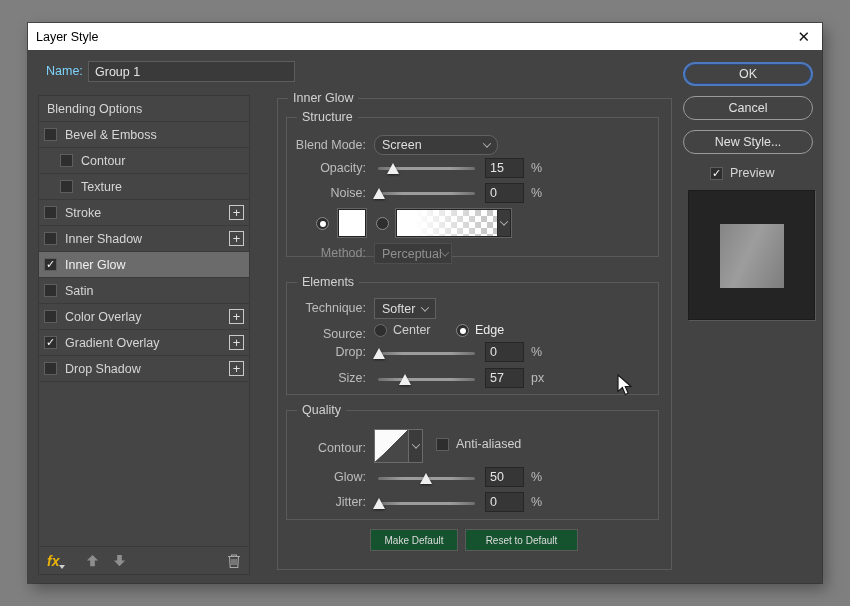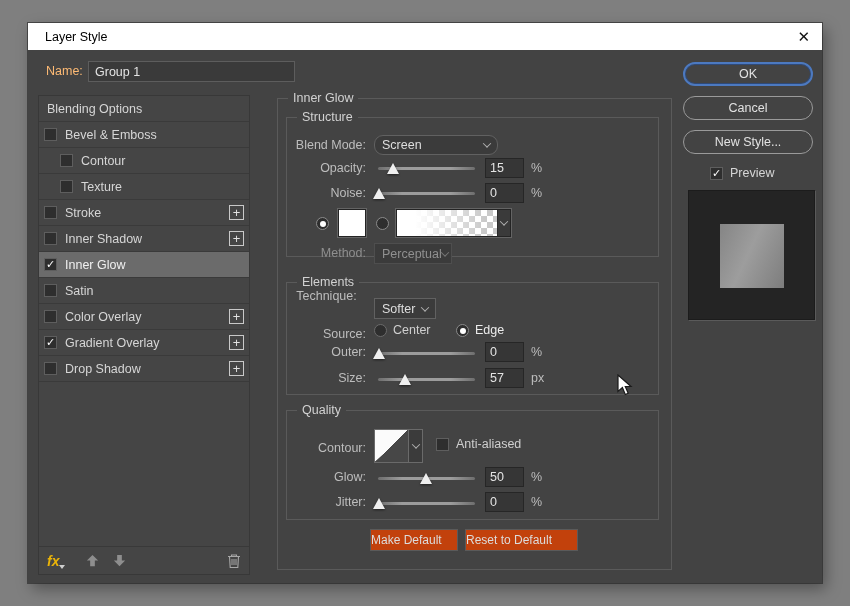--- a/index.html
+++ b/index.html
@@ -4,26 +4,26 @@
 <style>
   * { margin:0; padding:0; box-sizing:border-box; }
   html,body { width:850px; height:606px; overflow:hidden; background:#7f7f7f;
     font-family:"Liberation Sans","DejaVu Sans",sans-serif; }
   .stage { position:relative; width:850px; height:606px; background:#7f7f7f; }
 
   .dialog { position:absolute; left:28px; top:23px; width:794px; height:560px;
     background:#434343; box-shadow:0 0 0 1px rgba(25,25,25,.55), 4px 6px 14px rgba(0,0,0,.35); }
 
   .titlebar { position:absolute; left:0; top:0; width:100%; height:27px; background:#ffffff;
-    display:flex; align-items:center; justify-content:space-between; padding:0 12px 0 17px; }
+    display:flex; align-items:center; justify-content:space-between; padding:0 12px 0 8px; }
   .titlebar .title { font-size:12.5px; color:#000; }
   .titlebar .close { font-size:15px; color:#111; cursor:default; line-height:1; }
 
   .namerow-label { position:absolute; left:18px; top:38px; height:21px; line-height:21px;
-    font-size:12.5px; color:#fdba74; }
+    font-size:12.5px; color:#7dd3fc; }
   .name-input { position:absolute; left:60px; top:38px; width:207px; height:21px;
     background:#3a3a3a; border:1px solid #5d5d5d; color:#e3e3e3; font-size:12.5px;
     padding:0 6px; font-family:inherit; }
 
   
   .sidebar { position:absolute; left:10px; top:72px; width:212px; height:480px;
     background:#454545; border:1px solid #383838; }
   .sb-row { height:26px; border-bottom:1px solid #3a3a3a; display:flex; align-items:center;
     gap:8px; padding-left:8px; font-size:12.5px; color:#d6d6d6; cursor:default; }
   .sb-row.hascb { padding-left:5px; }
@@ -91,22 +91,22 @@
     display:flex; align-items:center; justify-content:center; }
 
   .contour-thumb { position:absolute; left:87px; top:18px; width:35px; height:34px;
     border:1px solid #6a6a6a; background:linear-gradient(to bottom right,#fbfbfb 49.6%,#474747 50%); }
   .contour-btn { position:absolute; left:122px; top:18px; width:14px; height:34px; background:#3b3b3b;
     border:1px solid #6a6a6a; border-left:none; display:flex; align-items:center; justify-content:center; }
   .aa-cb { position:absolute; left:149px; top:27px; }
   .aa-label { position:absolute; left:169px; top:27px; font-size:12.5px; color:#cfcfcf;
     height:13px; line-height:13px; }
 
-  .psbtn { position:absolute; background:#c2410c; border:1px solid #5a5a5a; color:#dcdcdc;
-    font-size:12px; text-align:left; cursor:default; font-family:inherit; }
+  .psbtn { position:absolute; background:#14532d; border:1px solid #5a5a5a; color:#dcdcdc;
+    font-size:10px; text-align:center; cursor:default; font-family:inherit; }
 
   .pill { position:absolute; left:655px; width:130px; height:24px; border-radius:12px;
     background:#434343; border:1px solid #9a9a9a; color:#e2e2e2; font-size:12.5px;
     display:flex; align-items:center; justify-content:center; cursor:default; }
   .pill.focus { border:2px solid #4c79c0; box-shadow:inset 0 0 0 1px #2f4a78; }
 
   .preview-cbwrap { position:absolute; left:682px; top:143px; display:flex; gap:7px; align-items:center; }
   .preview-cbwrap .lbl { font-size:12.5px; color:#d6d6d6; }
   .preview-box { position:absolute; left:660px; top:167px; width:127px; height:130px;
     background:#242424; border:1px solid #1c1c1c; box-shadow:1px 1px 0 #5a5a5a; }
@@ -236,33 +236,33 @@
       <span class="flabel dim" style="top:125px;">Method:</span>
       <div class="dd disabled" style="left:87px; top:125px; width:78px; height:21px;">
         <span>Perceptual</span>
         <span class="chev"></span>
       </div>
     </div>
 
     <div class="fs" style="left:258px; top:259px; width:373px; height:113px;">
       <span class="fs-legend">Elements</span>
 
-      <span class="flabel" style="top:3px;text-align:center;">Technique:</span>
+      <span class="flabel" style="top:15px;">Technique:</span>
       <div class="dd" style="left:87px; top:15px; width:62px; height:21px;">
         <span>Softer</span>
         <span class="chev"></span>
       </div>
 
       <span class="flabel" style="top:41px;">Source:</span>
       <span class="radio dim" style="left:87px; top:41px;"></span>
       <span class="rlabel" style="left:106px; top:41px;">Center</span>
       <span class="radio checked" style="left:169px; top:41px;"></span>
       <span class="rlabel strong" style="left:188px; top:41px;">Edge</span>
 
-      <span class="flabel" style="top:59px;">Outer:</span>
+      <span class="flabel" style="top:59px;">Drop:</span>
       <div class="slider" style="left:91px; top:69px;">
         <span class="thumb" style="left: calc(2% - 6.5px);"></span>
       </div>
       <input class="num" style="left: 198px; top: 59px;" value="0">
       <span class="unit" style="left:244px; top:59px;">%</span>
 
       <span class="flabel" style="top:85px;">Size:</span>
       <div class="slider" style="left:91px; top:95px;">
         <span class="thumb" style="left: calc(28% - 6.5px);"></span>
       </div>

